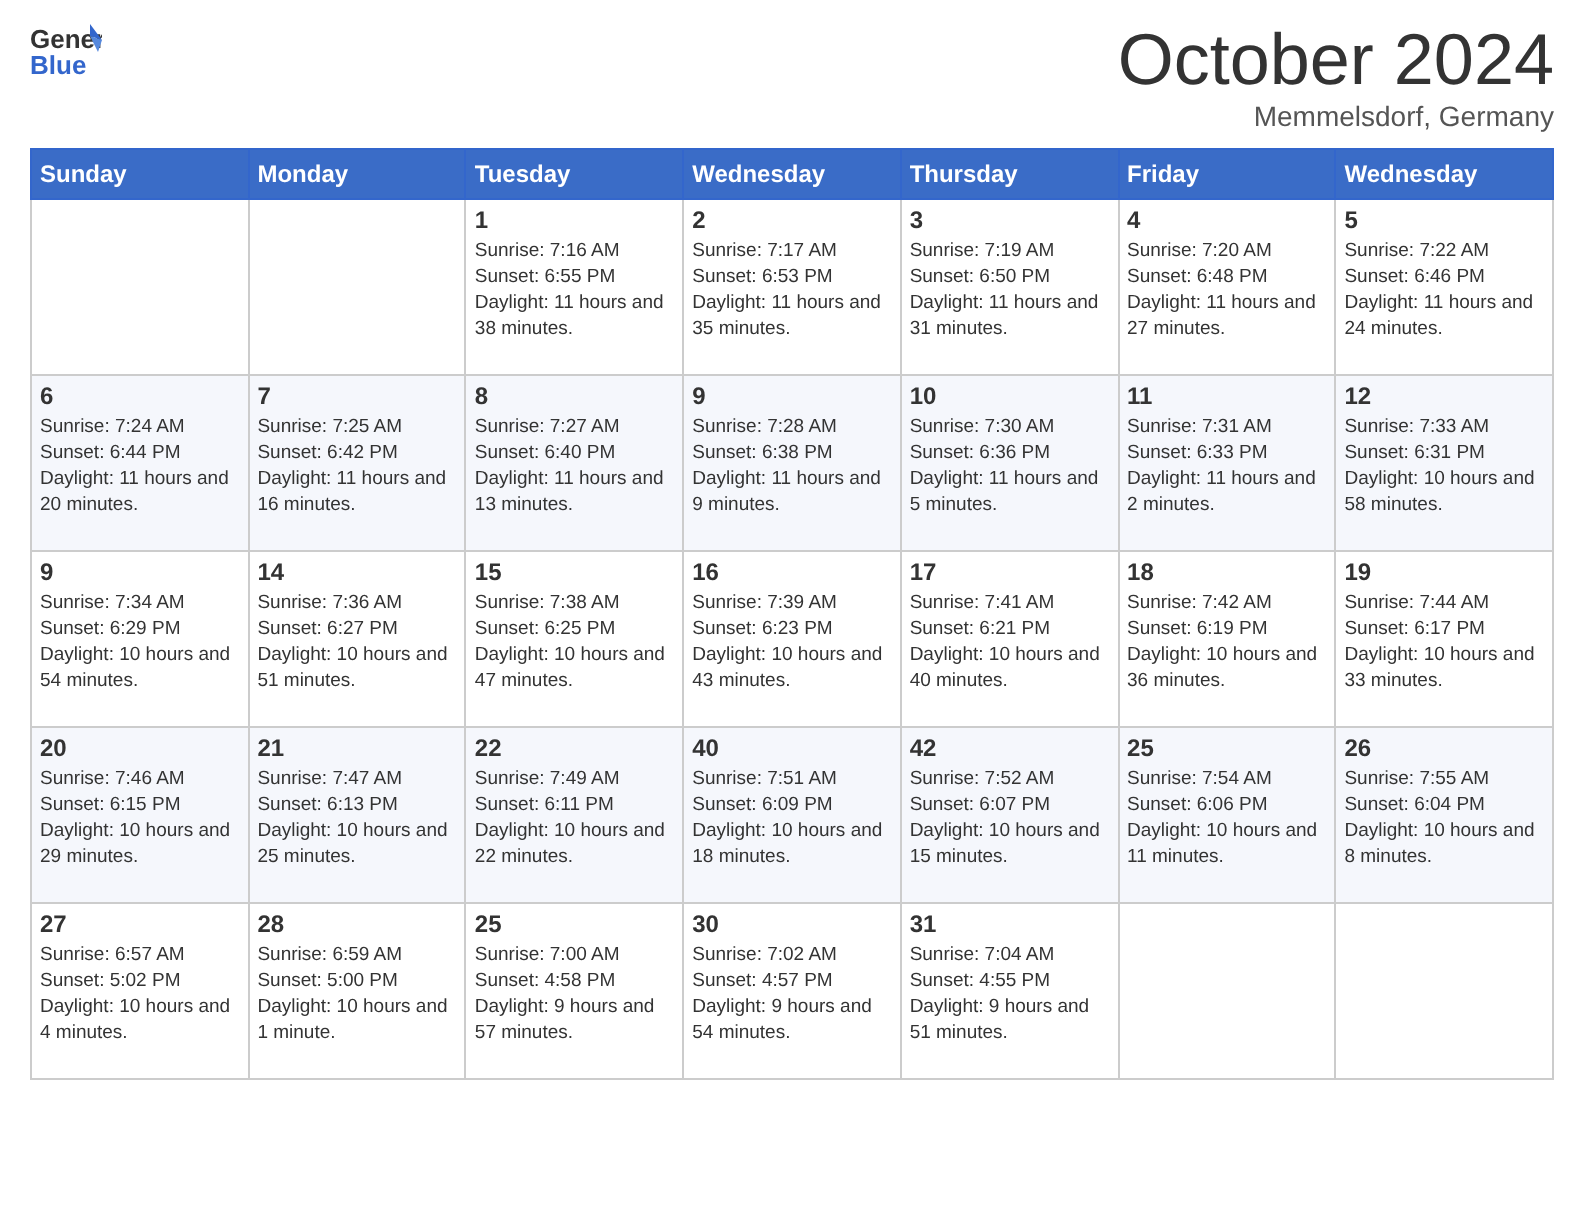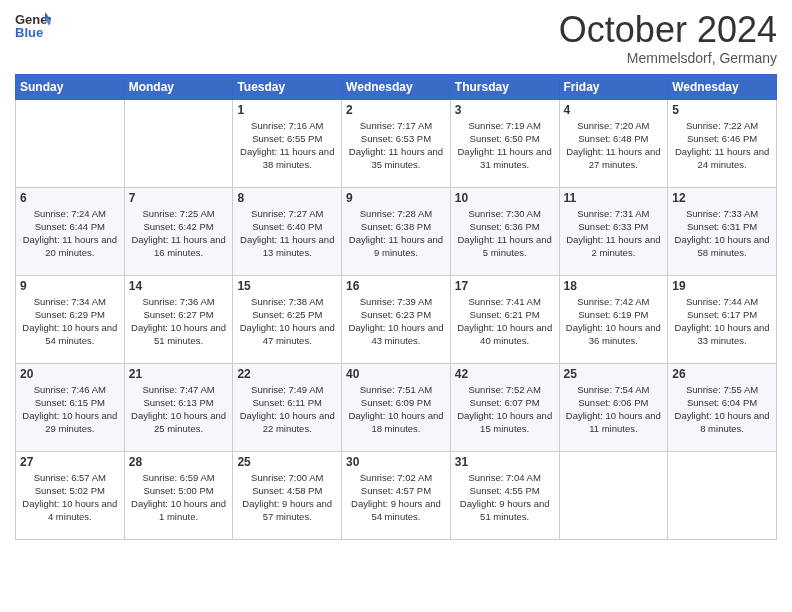--- a/index.html
+++ b/index.html
@@ -68,21 +68,20 @@
     .day-num {
       font-size: 12px;
       font-weight: bold;
       display: block;
       margin-bottom: 2px;
     }
     .day-info {
       font-size: 9.5px;
       line-height: 1.4;
       color: #333;
-      text-align: center;
     }
     .empty { background: #f9f9f9; }
     tr:nth-child(even) td { background: #f5f7fc; }
     tr:nth-child(odd) td { background: #fff; }
     th { background: #3a6cc7; }
   </style>
 </head>
 <body>
 
 <div class="page">

